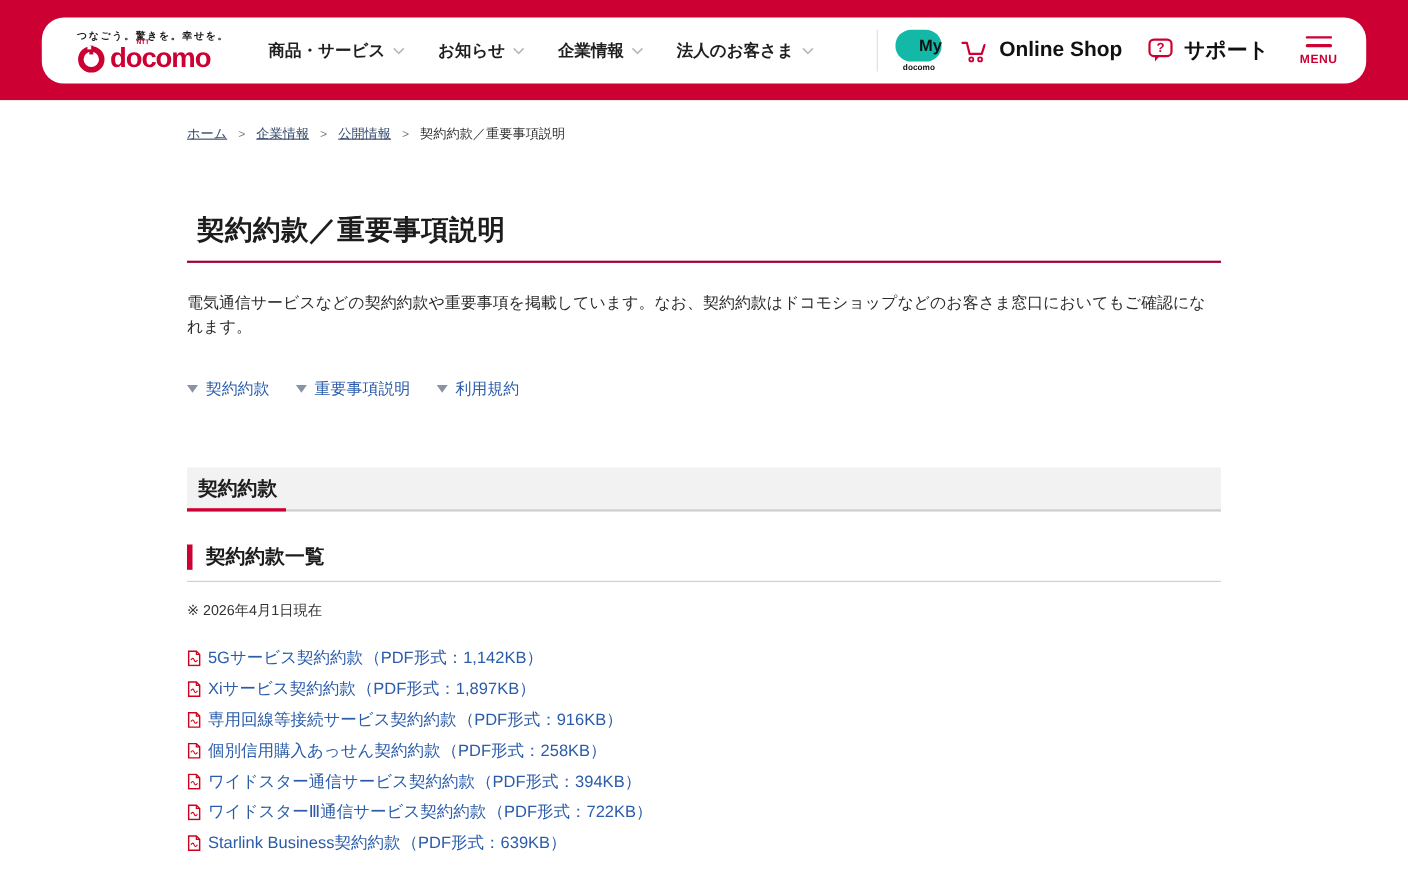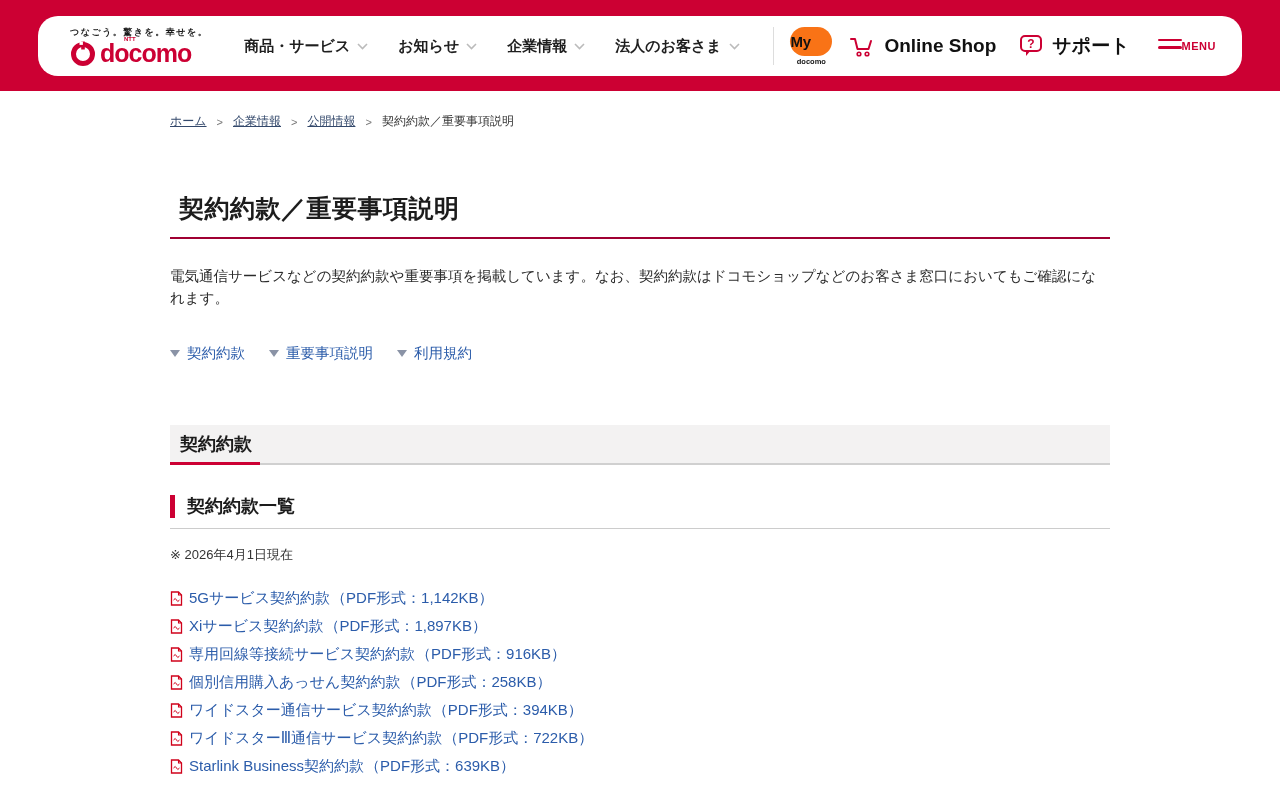--- a/index.html
+++ b/index.html
@@ -22,31 +22,31 @@
 
   .main-nav { display: flex; align-items: center; margin-left: 36px; gap: 30px; }
   .nav-item { display: flex; align-items: center; gap: 7px; cursor: pointer; }
   .nav-label { font-size: 15px; font-weight: 600; color: #1f1f1f; }
   .chevron { width: 11px; height: 7px; }
 
   .right-group { margin-left: auto; display: flex; align-items: center; }
   .v-divider { width: 1px; height: 38px; background: #ddd; margin-right: 16px; }
 
   .my-docomo { display: flex; flex-direction: column; align-items: center; cursor: pointer; margin-right: 16px; }
-  .my-badge { width: 42px; height: 29px; background: #f97316; border-radius: 15px;
-    display: flex; align-items: center; justify-content: flex-start; }
+  .my-badge { width: 42px; height: 29px; background: #14b8a6; border-radius: 15px;
+    display: flex; align-items: center; justify-content: flex-end; }
   .my-badge-text { font-size: 15px; font-weight: 800; color: #111; }
   .my-docomo-sub { font-size: 7.5px; font-weight: 700; color: #111; margin-top: 1px; }
 
   .shop-item, .support-item { display: flex; align-items: center; gap: 8px; cursor: pointer; }
   .shop-item { margin-right: 22px; }
   .support-item { margin-right: 26px; }
   .right-label { font-size: 19px; font-weight: 700; color: #111; }
 
-  .menu-button { display: flex; flex-direction: row; align-items: center; cursor: pointer; padding: 4px 2px; }
+  .menu-button { display: flex; flex-direction: column; align-items: center; cursor: pointer; padding: 4px 2px; }
   .menu-lines { display: flex; flex-direction: column; gap: 5px; margin-bottom: 5px; }
   .menu-lines span { display: block; width: 24px; height: 2.5px; background: #cc0033; border-radius: 2px; }
   .menu-label { font-size: 11px; font-weight: 800; color: #cc0033; letter-spacing: 0.5px; }
 
   
   .content { width: 940px; margin: 0 auto; }
 
   .breadcrumb { margin-top: 22px; font-size: 12px; display: flex; align-items: center; }
   .crumb-link { color: #33486b; text-decoration: underline; cursor: pointer; }
   .crumb-sep { color: #777; margin: 0 10px; font-size: 11px; }

